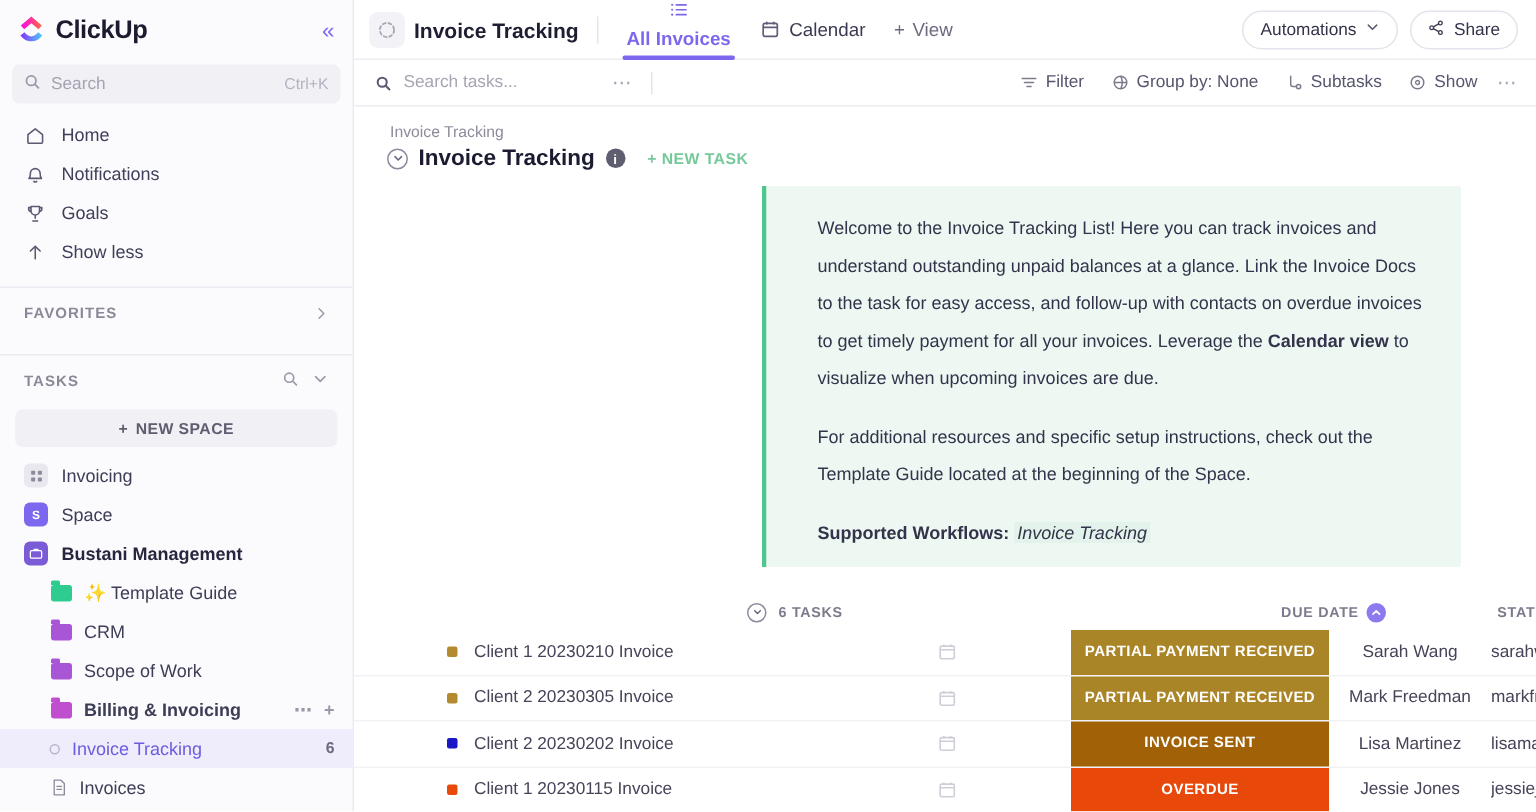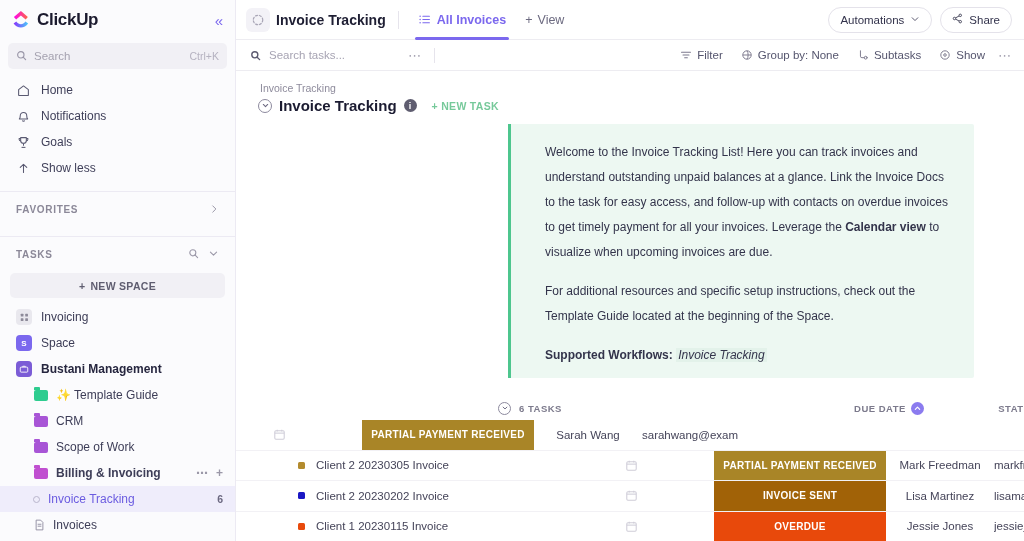--- a/index.html
+++ b/index.html
@@ -99,21 +99,21 @@
     display: flex; align-items: center; justify-content: center; margin-right: 6px;
   }
   .lst-title { font-size: 14px; font-weight: 700; color: #1e1e33; margin-right: 12px; white-space: nowrap; }
   .vsep { width: 1px; height: 18px; background: #e6e4ec; margin: 0 10px 0 0; }
   .tabs { display: flex; align-items: center; height: 40px; gap: 2px; }
   .tab {
     display: flex; align-items: center; gap: 6px; height: 40px;
     padding: 0 9px; cursor: pointer; font-size: 12.5px; color: #3a3a52;
     position: relative; white-space: nowrap;
   }
-  .tab.active { color: #7b68ee; font-weight: 600; }
+  .tab.active { color: #7b68ee; font-weight: 600; flex-direction: column; }
   .tab.active::after {
     content: ""; position: absolute; left: 6px; right: 6px; bottom: 0;
     height: 2.5px; background: #7b68ee; border-radius: 2px;
   }
   .tab .tic { display: flex; color: #5e5e78; }
   .tab.active .tic { color: #7b68ee; }
   .addview { display: flex; align-items: center; gap: 5px; padding: 0 10px; color: #6c6a80; font-size: 12.5px; cursor: pointer; }
   .spacer { flex: 1; }
   .pill {
     height: 26px; border: 1px solid #e4e2ea; border-radius: 14px;
@@ -389,20 +389,31 @@
             <svg width="13" height="13" viewBox="0 0 16 16" fill="none" stroke="currentColor" stroke-width="1.4" stroke-linecap="round">
               <line x1="6" y1="4" x2="14" y2="4"></line>
                 <line x1="6" y1="8" x2="14" y2="8"></line>
                 <line x1="6" y1="12" x2="14" y2="12"></line>
               <circle cx="2.6" cy="4" r="0.9" fill="currentColor" stroke="none"></circle>
                 <circle cx="2.6" cy="8" r="0.9" fill="currentColor" stroke="none"></circle>
                 <circle cx="2.6" cy="12" r="0.9" fill="currentColor" stroke="none"></circle>
             </svg>
           </span>
           <span>All Invoices</span>
+        </div>
+        <div class="tab">
+          <span class="tic">
+            <svg width="13" height="13" viewBox="0 0 16 16" fill="none" stroke="currentColor" stroke-width="1.4" stroke-linejoin="round">
+              <rect x="2.2" y="3.2" width="11.6" height="10.6" rx="1.5"></rect>
+                <line x1="2.2" y1="6.4" x2="13.8" y2="6.4"></line>
+              <line x1="5.2" y1="1.8" x2="5.2" y2="4"></line>
+                <line x1="10.8" y1="1.8" x2="10.8" y2="4"></line>
+            </svg>
+          </span>
+          <span>Calendar</span>
         </div>
       </div>
 
       <div class="addview">
         <span>+</span>
         <span>View</span>
       </div>
 
       <div class="spacer"></div>
 
@@ -524,20 +535,24 @@
                   <polyline points="3,10 8,5 13,10"></polyline>
                 </svg>
             </span>
           </span>
           <span class="col-status">STATUS</span>
 
           <span class="col-plus"></span>
         </div>
 
         <div class="trow">
+          <div class="c name col-name">
+            <span class="bullet" style="background:#b38b2e"></span>
+            <span>Client 1 20230210 Invoice</span>
+          </div>
           <div class="c col-due">
             <span class="cal-ic">
               <svg width="13" height="13" viewBox="0 0 16 16" fill="none" stroke="currentColor" stroke-width="1.3" stroke-linejoin="round">
                   <rect x="2.2" y="3.4" width="11.6" height="10.4" rx="1.4"></rect>
                   <line x1="2.2" y1="6.3" x2="13.8" y2="6.3"></line>
                   <line x1="5.2" y1="2" x2="5.2" y2="4.2"></line>
                   <line x1="10.8" y1="2" x2="10.8" y2="4.2"></line>
                 </svg>
             </span>
           </div>

